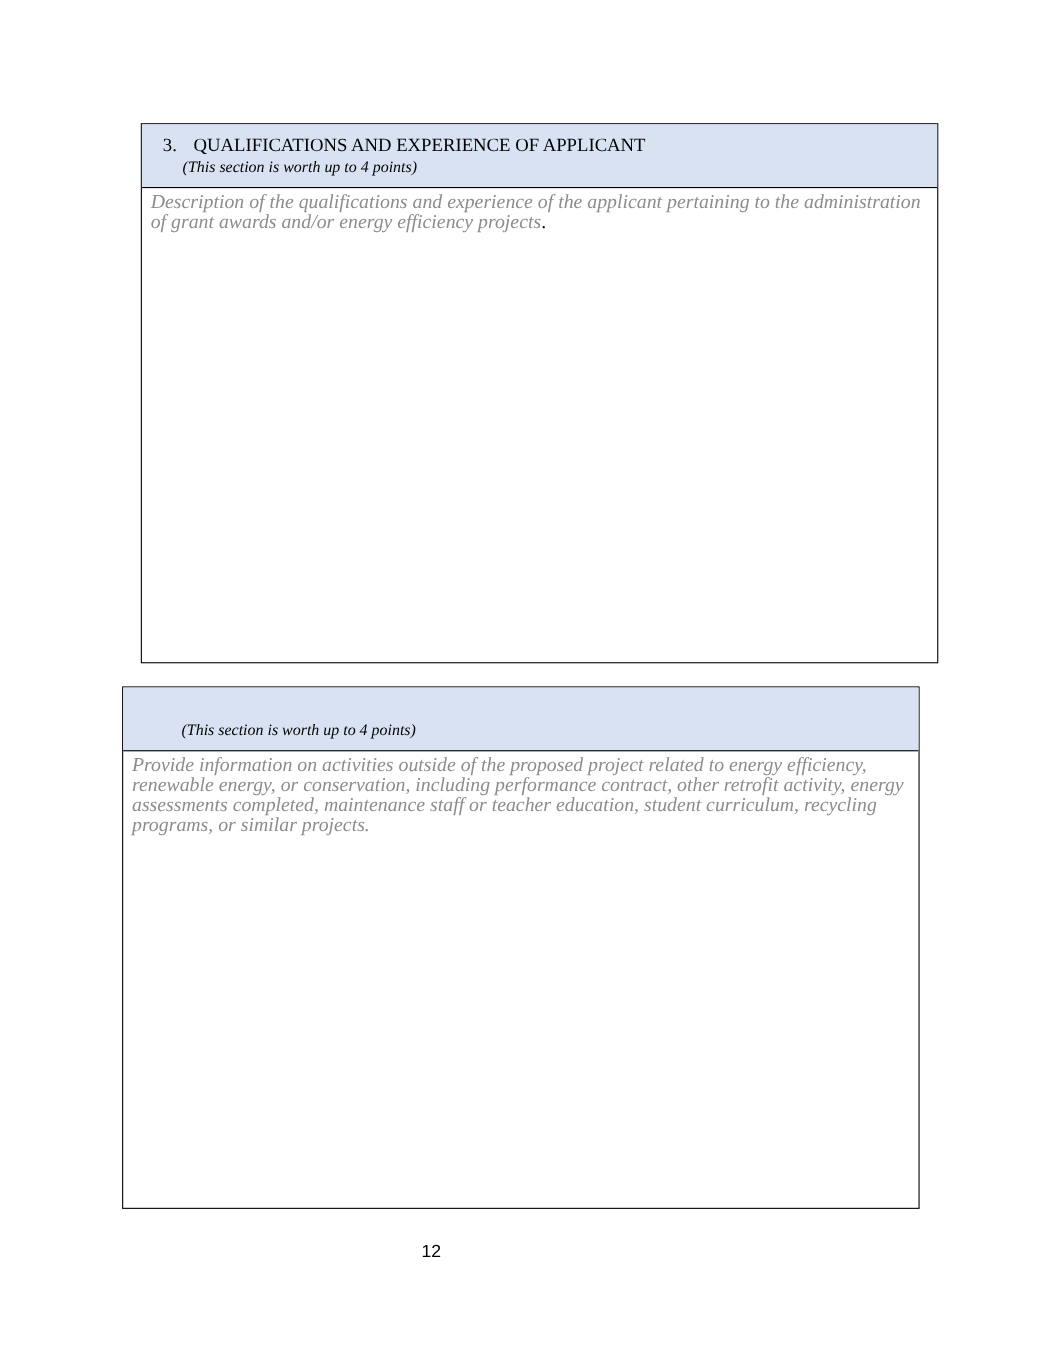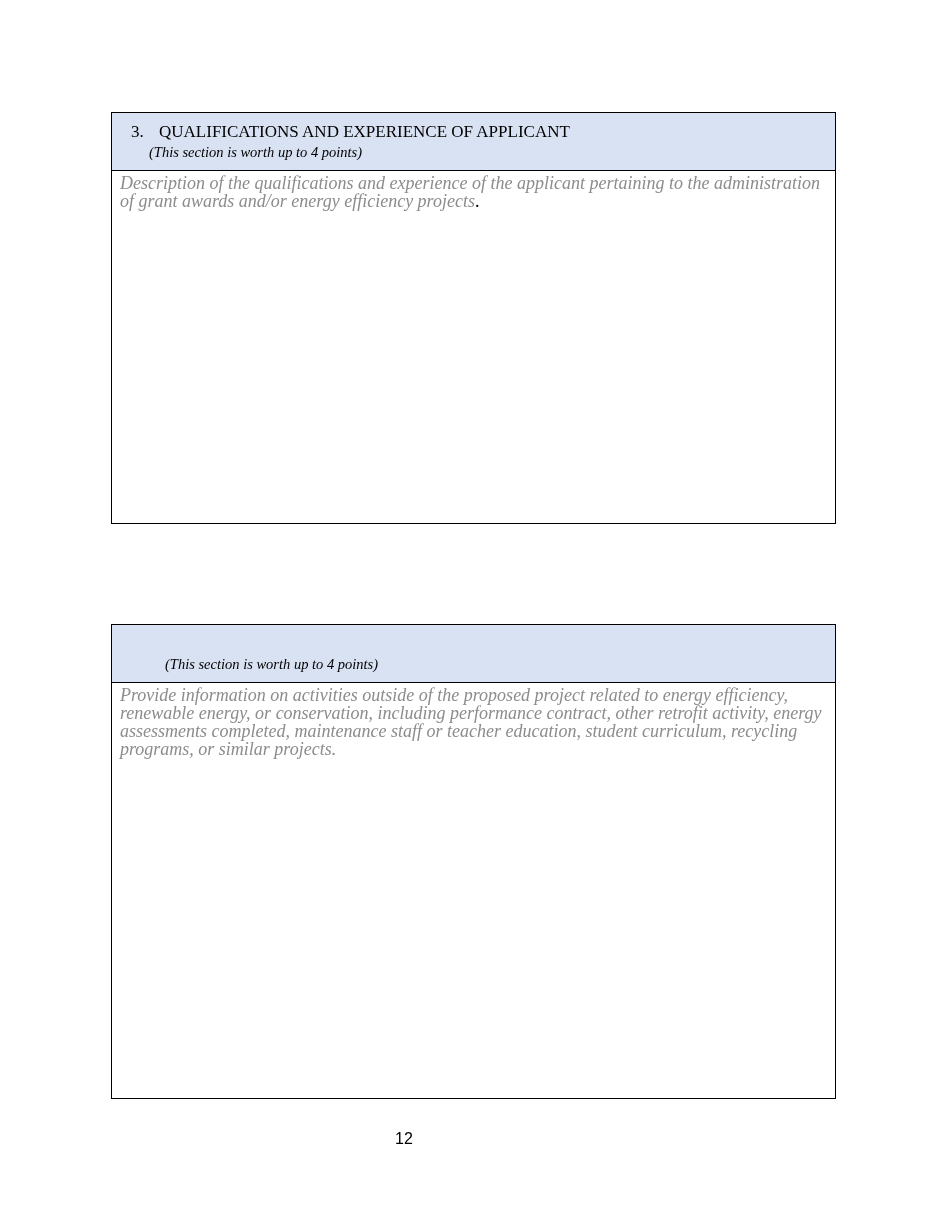--- a/index.html
+++ b/index.html
@@ -23,28 +23,28 @@
     font-family:"Liberation Serif", serif; font-style:italic; font-size:14.5px; color:#000;
     white-space:nowrap;
   }
   .sec-body {
     padding:3px 8px 0 8px;
     font-family:"Liberation Serif", serif; font-style:italic; font-size:18px;
     line-height:18px; color:#8c8c8c;
   }
   .sec-body .dot { color:#000; font-style:normal; }
   .page-num {
-    position:absolute; top:1130px; left:16px; width:776px; text-align:center;
+    position:absolute; top:1130px; left:4px; width:776px; text-align:center;
     font-family:"Liberation Sans", sans-serif; font-size:16px; color:#000;
   }
 </style>
 </head>
 <body>
 
-<div class="section" style="top:112px; height:412px;">
+<div class="section" style="top:112px; height:491px;margin-left:17px;">
   <div class="sec-header">
     <div class="sec-title">
       <span class="num">3.</span><span>QUALIFICATIONS AND EXPERIENCE OF APPLICANT</span>
     </div>
     <div class="sec-sub" style="left:37px;">(This section is worth up to 4 points)</div>
   </div>
   <div class="sec-body">
     <span>Description of the qualifications and experience of the applicant pertaining to the administration of grant awards and/or energy efficiency projects</span><span class="dot">.</span>
   </div>
 </div>

